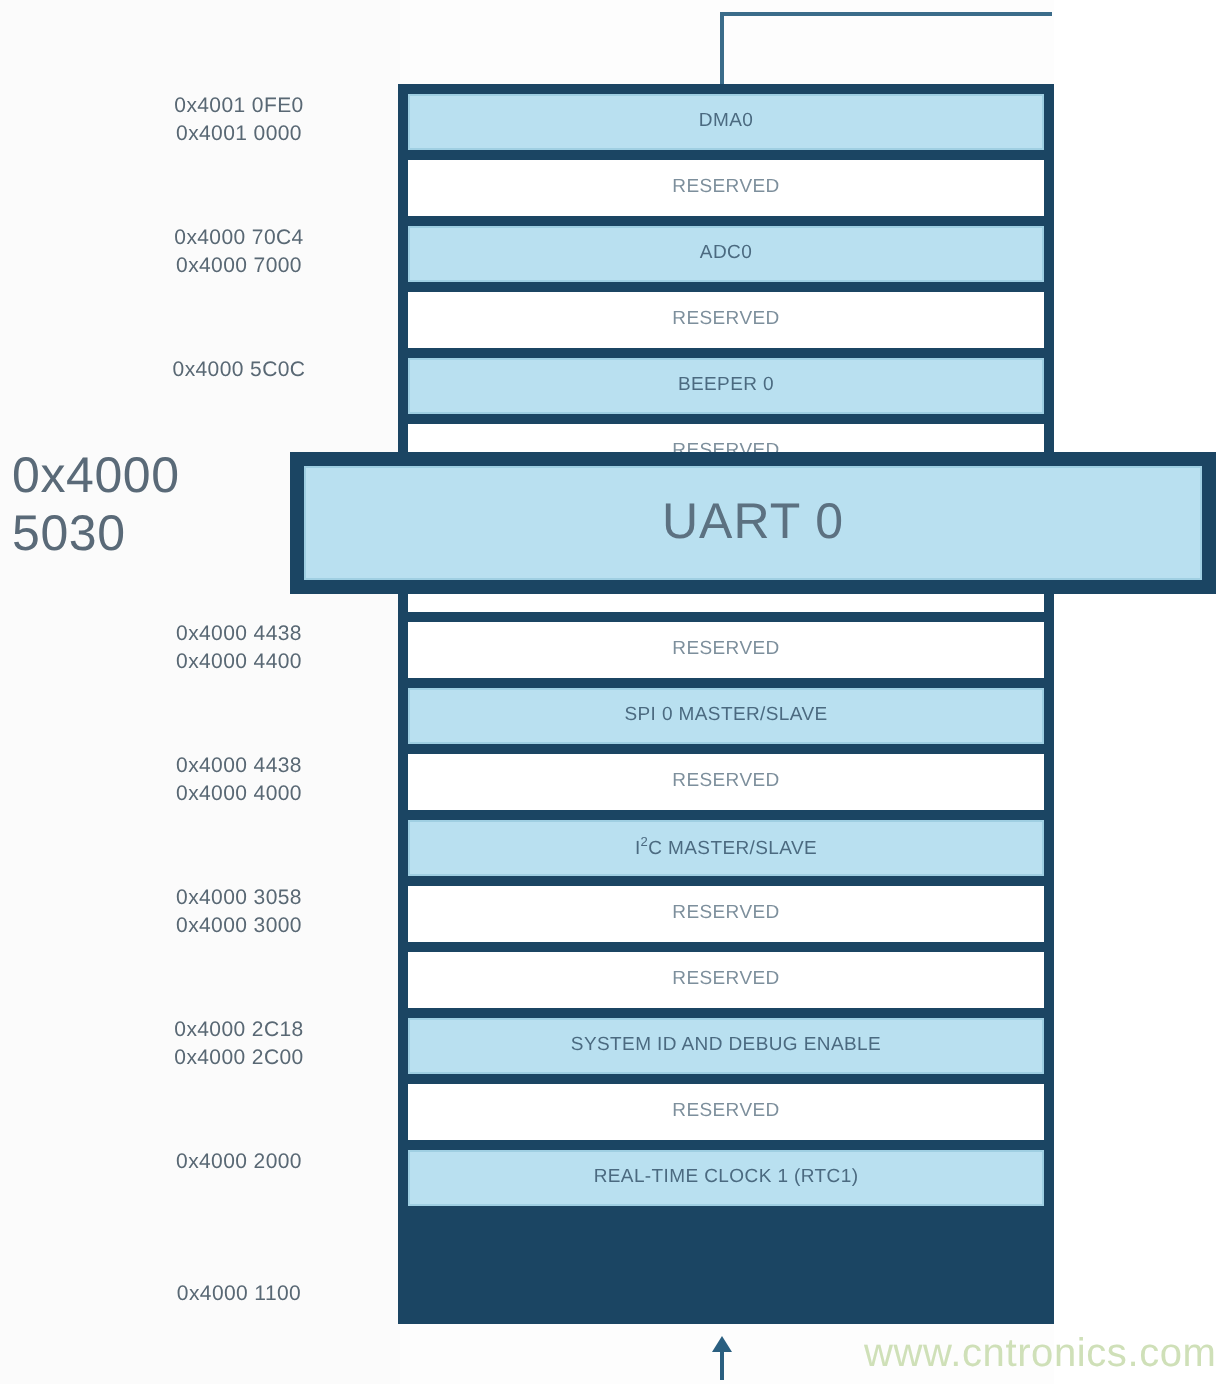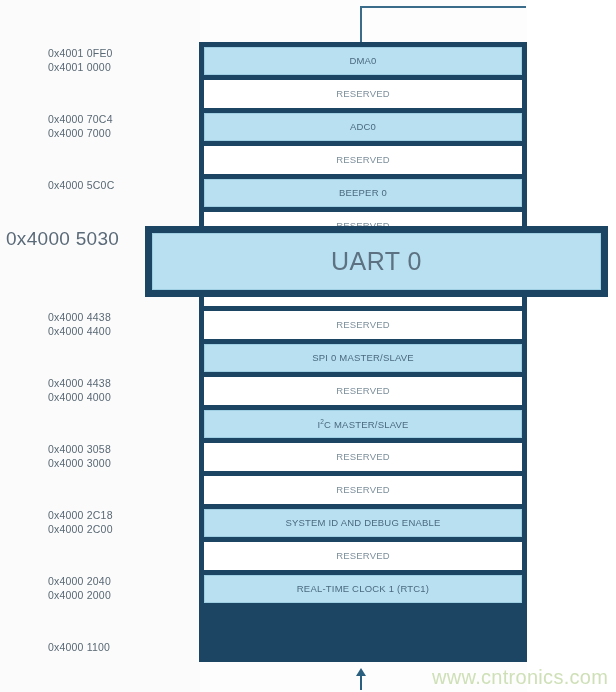--- a/index.html
+++ b/index.html
@@ -71,21 +71,21 @@
 
   #addr-layer {
     position: absolute;
     left: 0; top: 0; width: 616px; height: 692px;
     pointer-events: none;
   }
   #addr-layer .addr-pair {
     position: absolute;
     left: 48px;
     width: 143px;
-    text-align: left;
+    text-align: center;
     font-size: 10.5px;
     line-height: 14px;
     color: #596874;
     letter-spacing: 0.2px;
   }
 
   
   #uart-callout {
     position: absolute;
     left: 145px;
@@ -108,21 +108,21 @@
     font-size: 25px;
     color: #5c7181;
     letter-spacing: 0.5px;
   }
   #uart-addr {
     position: absolute;
     left: 6px;
     top: 224px;
     width: 134px;
     text-align: left;
-    font-size: 19px;
+    font-size: 25px;
     line-height: 29px;
     color: #5a6a78;
     letter-spacing: 0.3px;
   }
   #uart-addr span { display: block; }
 
   
   .connector {
     position: absolute;
     background: #3b6c8a;
@@ -248,21 +248,20 @@
       </div>
       <div class="addr-pair" style="top: 442px;">
         <div>0x4000 3058</div>
         <div>0x4000 3000</div>
       </div>
       <div class="addr-pair" style="top: 508px;">
         <div>0x4000 2C18</div>
         <div>0x4000 2C00</div>
       </div>
       <div class="addr-pair" style="top: 574px;">
-        <div>0x4000 2040</div>
         <div>0x4000 2000</div>
       </div>
       <div class="addr-pair" style="top: 640px;">
         <div>0x4000 1100</div>
       </div>
     </div>
 
   <div id="uart-addr">
     <span>0x4000 5030</span>
   </div>

